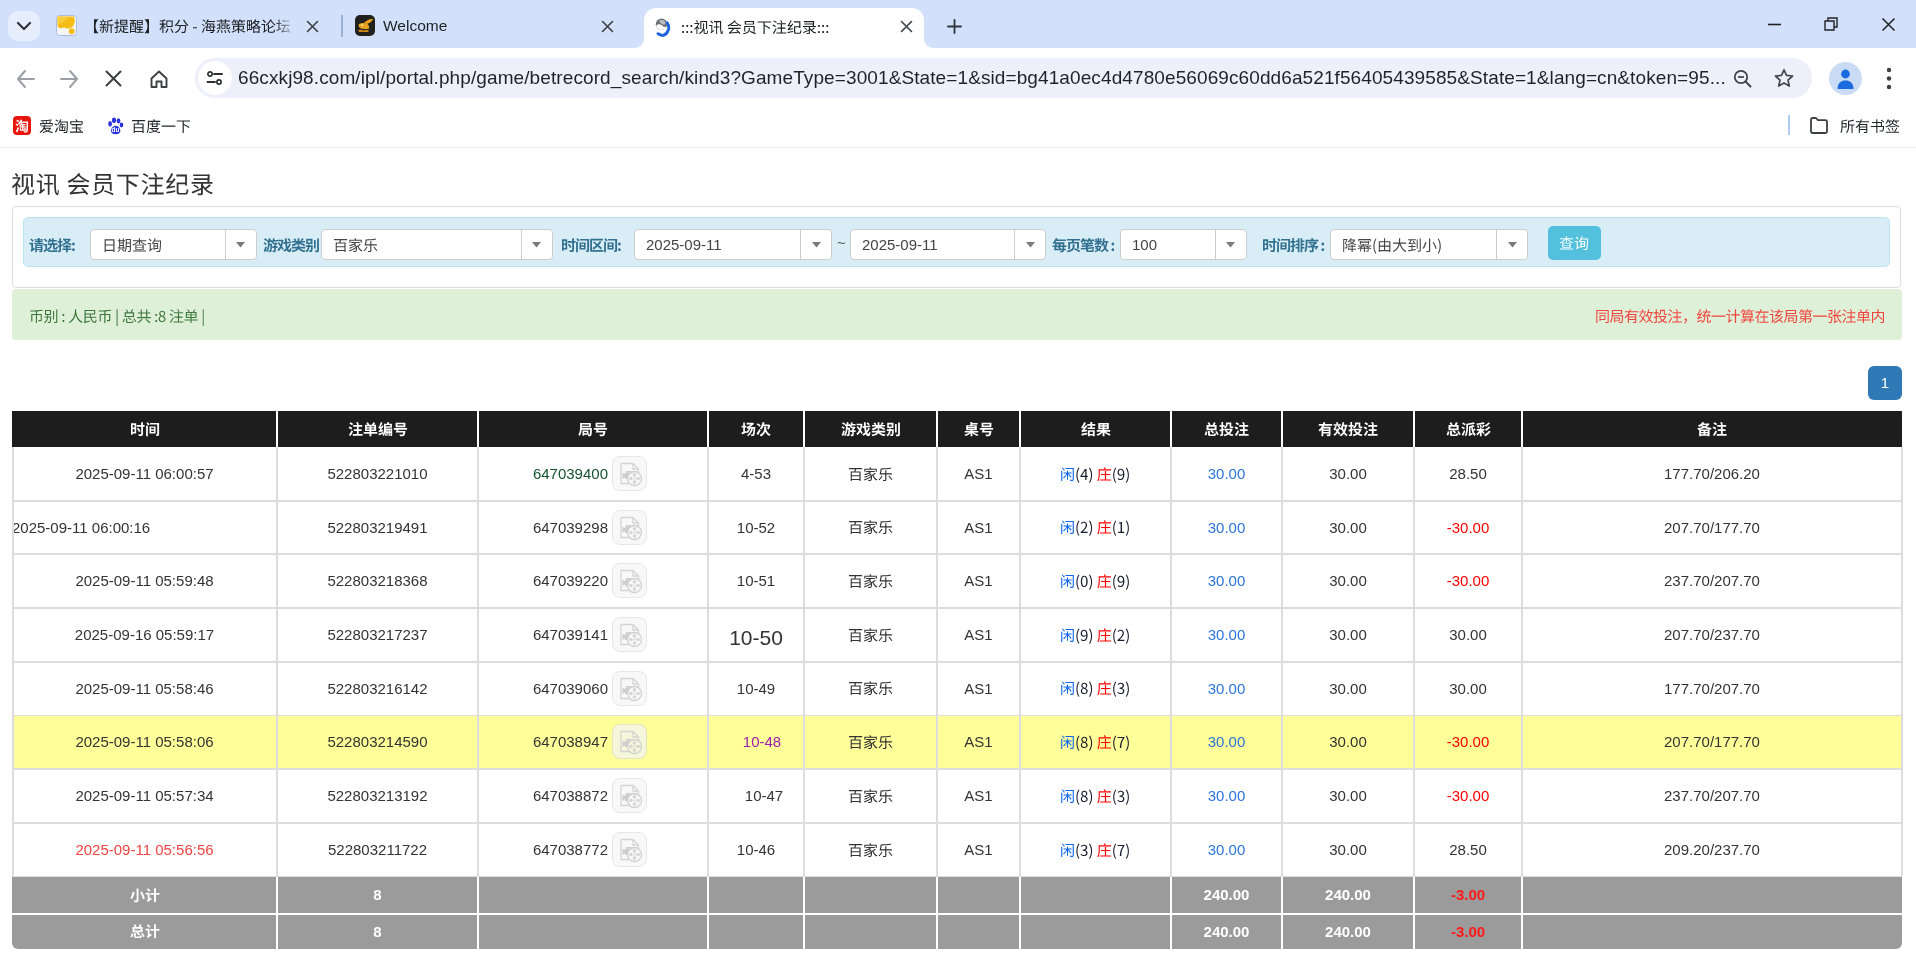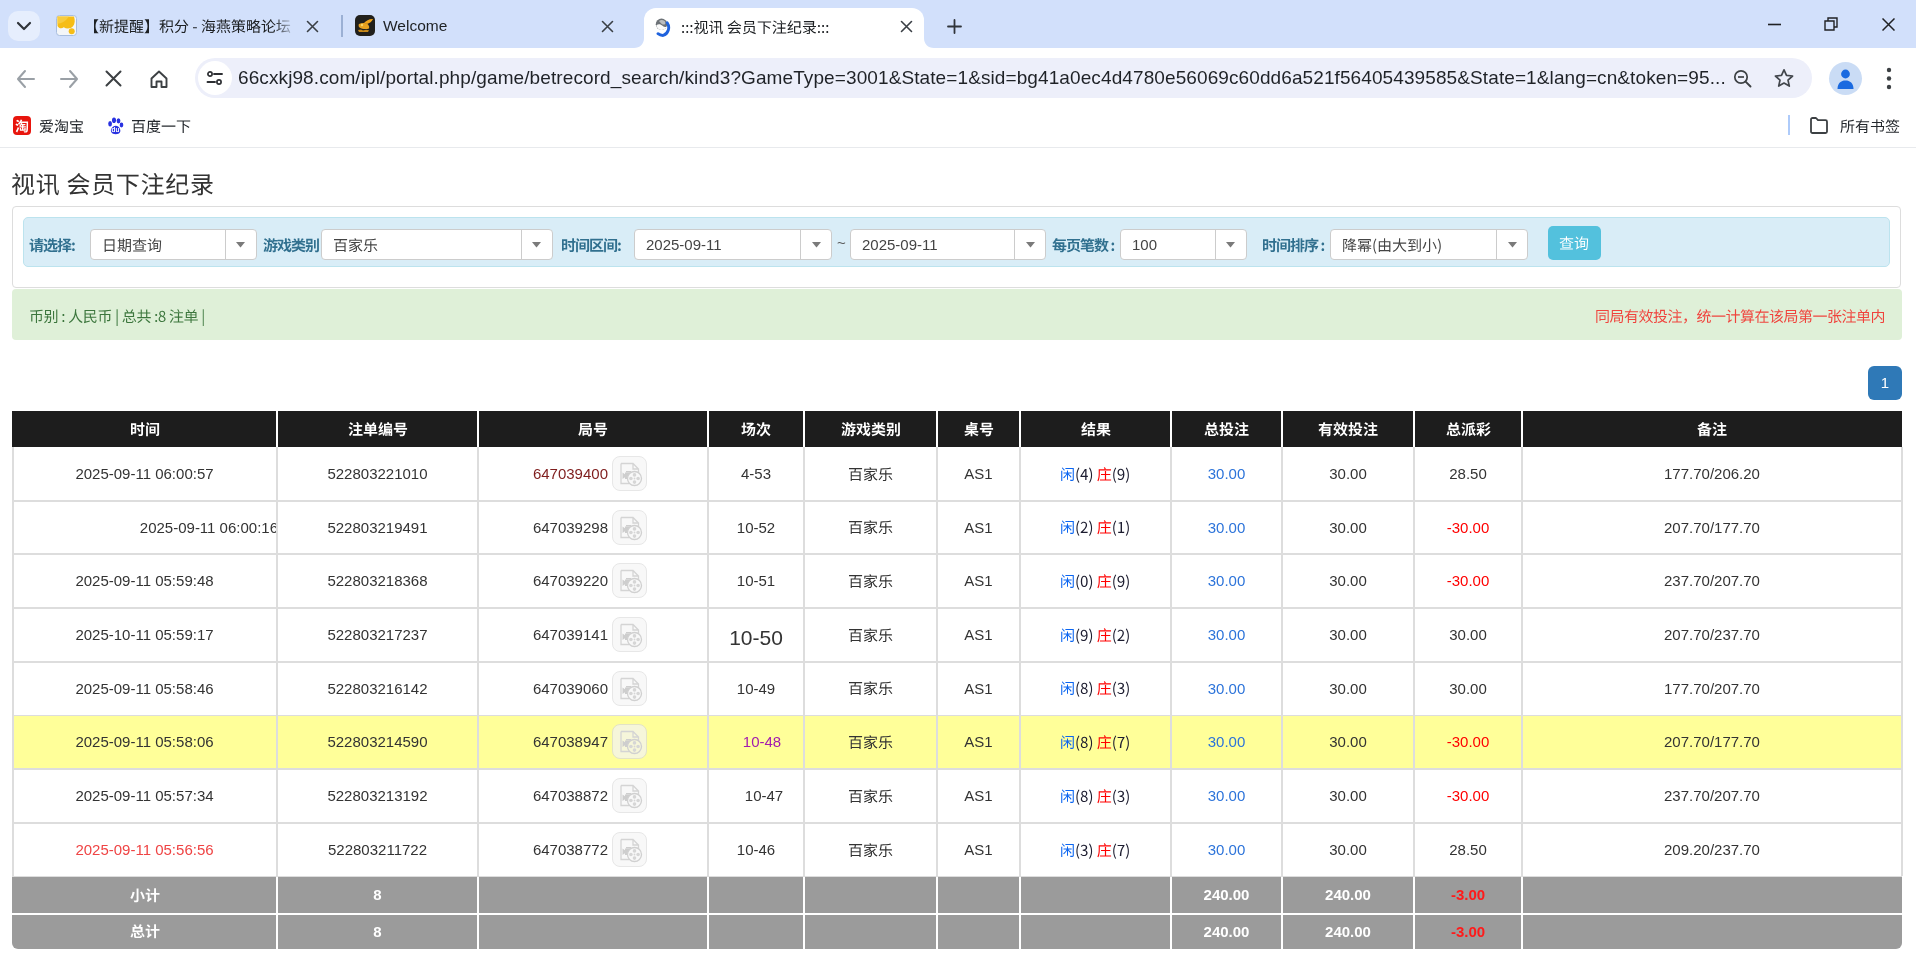--- a/index.html
+++ b/index.html
@@ -252,21 +252,21 @@
     <path d="M11.2 -3.2C12.0 -2.1 12.9 -0.7 13.1 0.3L14.7 -0.6C14.3 -1.6 13.4 -3.0 12.6 -4.0ZM4.0 -3.8V-1.0C4.0 0.7 4.6 1.2 6.8 1.2C7.2 1.2 9.2 1.2 9.7 1.2C11.4 1.2 11.9 0.7 12.2 -1.1C11.7 -1.2 10.9 -1.5 10.5 -1.8C10.4 -0.6 10.2 -0.4 9.6 -0.4C9.0 -0.4 7.4 -0.4 7.0 -0.4C6.1 -0.4 5.9 -0.5 5.9 -1.0V-3.8ZM1.7 -3.6C1.5 -2.3 1.0 -1.0 0.5 -0.2L2.1 0.6C2.8 -0.4 3.2 -1.9 3.4 -3.2ZM4.5 -8.2H10.6V-6.3H4.5ZM2.5 -9.8V-4.6H7.3L6.3 -3.8C7.2 -3.1 8.2 -2.1 8.8 -1.4L10.1 -2.6C9.6 -3.2 8.7 -4.0 7.8 -4.6H12.6V-9.8H10.5L11.8 -12.0L9.9 -12.8C9.6 -11.9 9.1 -10.7 8.5 -9.8H5.7L6.6 -10.2C6.4 -11.0 5.7 -12.0 5.1 -12.7L3.5 -12.0C4.0 -11.4 4.5 -10.5 4.8 -9.8Z M16.2 -11.2C17.0 -10.7 18.2 -10.0 18.8 -9.4L19.7 -10.9C19.1 -11.4 17.9 -12.1 17.0 -12.5ZM15.4 -7.2C16.3 -6.7 17.4 -6.0 18.0 -5.5L18.9 -7.0C18.3 -7.5 17.1 -8.1 16.2 -8.5ZM15.7 -0.1 17.1 1.1C17.8 -0.3 18.6 -2.0 19.3 -3.6L18.1 -4.8C17.4 -3.1 16.4 -1.2 15.7 -0.1ZM23.0 1.2C23.3 0.9 23.8 0.6 26.6 -0.5C26.4 -0.9 26.3 -1.5 26.2 -1.9L24.5 -1.3V-7.4L25.2 -7.5C25.7 -3.8 26.5 -0.7 28.5 1.1C28.8 0.6 29.4 -0.1 29.8 -0.5C28.8 -1.2 28.1 -2.4 27.6 -3.7C28.2 -4.2 28.9 -4.7 29.7 -5.2L28.4 -6.6C28.1 -6.2 27.6 -5.7 27.1 -5.2C27.0 -6.1 26.8 -6.9 26.7 -7.8C27.4 -8.0 28.2 -8.2 28.8 -8.4L27.4 -9.8C26.3 -9.3 24.6 -8.9 23.0 -8.7V-1.3C23.0 -0.7 22.7 -0.4 22.4 -0.3C22.6 0.1 22.9 0.8 23.0 1.2ZM20.3 -11.2V-7.4C20.3 -5.1 20.2 -1.8 18.7 0.6C19.1 0.7 19.8 1.1 20.1 1.4C21.7 -1.1 22.0 -4.9 22.0 -7.4V-9.8C24.4 -10.2 27.0 -10.6 29.0 -11.2L27.5 -12.7C25.8 -12.1 22.9 -11.5 20.3 -11.2Z M37.7 -12.6C35.8 -12.1 33.0 -11.7 30.5 -11.5C30.6 -11.1 30.9 -10.4 30.9 -10.0C33.5 -10.2 36.5 -10.5 38.7 -11.1ZM30.8 -9.1C31.3 -8.4 31.8 -7.4 32.0 -6.7L33.4 -7.4C33.2 -8.1 32.7 -9.0 32.1 -9.7ZM33.5 -9.7C33.9 -9.0 34.3 -8.0 34.4 -7.4L35.9 -7.9C35.7 -8.5 35.3 -9.4 34.9 -10.1ZM42.6 -8.4C41.7 -7.2 40.1 -6.0 38.7 -5.3C39.2 -5.0 39.8 -4.4 40.1 -4.0C41.6 -4.9 43.2 -6.2 44.4 -7.6ZM42.9 -4.2C41.9 -2.5 39.9 -1.0 37.9 -0.2C38.4 0.2 38.9 0.9 39.2 1.3C41.4 0.3 43.4 -1.4 44.7 -3.5ZM33.9 -7.2V-5.9H30.8V-4.2H33.3C32.5 -3.0 31.4 -1.8 30.3 -1.1C30.6 -0.7 31.1 -0.0 31.3 0.5C32.2 -0.2 33.1 -1.2 33.9 -2.2V1.3H35.7V-2.9C36.4 -2.2 37.0 -1.4 37.4 -0.8L38.6 -2.0C38.1 -2.7 37.3 -3.5 36.4 -4.2H38.4V-5.9H35.7V-7.2ZM42.3 -12.5C41.5 -11.4 40.0 -10.2 38.7 -9.6L38.8 -9.6L37.0 -10.1C36.8 -9.2 36.3 -8.0 35.9 -7.2L37.2 -6.8C37.7 -7.5 38.2 -8.5 38.7 -9.4C39.2 -9.1 39.7 -8.6 40.0 -8.2C41.5 -9.0 43.0 -10.3 44.1 -11.8Z" fill="#ffffff"></path>
   </svg>
 <div class="abs" style="left:1413px;top:411px;width:2px;height:36px;background:#fff"></div>
 <svg style="position:absolute;left:1697.0px;top:416.2px;overflow:visible" width="34" height="25" viewBox="0 -18.8 34 24.8">
     <path d="M9.6 -10.0C9.0 -9.4 8.2 -9.0 7.4 -8.6C6.5 -9.0 5.7 -9.4 5.1 -9.9L5.2 -10.0ZM5.4 -12.8C4.6 -11.5 3.1 -10.2 0.9 -9.3C1.3 -9.0 1.8 -8.3 2.1 -7.9C2.7 -8.2 3.3 -8.6 3.8 -8.9C4.3 -8.5 4.8 -8.1 5.4 -7.8C3.8 -7.3 2.1 -6.9 0.3 -6.7C0.6 -6.3 0.9 -5.5 1.0 -5.1L2.2 -5.2V1.3H4.1V0.9H10.6V1.3H12.6V-5.3H2.6C4.3 -5.7 6.0 -6.1 7.5 -6.8C9.3 -6.0 11.5 -5.5 13.7 -5.2C13.9 -5.7 14.4 -6.5 14.8 -6.9C12.9 -7.1 11.1 -7.4 9.5 -7.8C10.7 -8.7 11.8 -9.7 12.5 -10.9L11.4 -11.6L11.1 -11.5H6.7C6.9 -11.8 7.1 -12.1 7.3 -12.4ZM4.1 -1.6H6.5V-0.6H4.1ZM4.1 -3.0V-3.8H6.5V-3.0ZM10.6 -1.6V-0.6H8.4V-1.6ZM10.6 -3.0H8.4V-3.8H10.6Z M16.4 -11.2C17.3 -10.8 18.6 -10.1 19.2 -9.6L20.2 -11.1C19.6 -11.5 18.3 -12.2 17.4 -12.6ZM15.5 -7.0C16.5 -6.6 17.7 -5.9 18.3 -5.4L19.3 -6.9C18.7 -7.4 17.4 -8.0 16.5 -8.4ZM15.9 0.0 17.4 1.2C18.3 -0.2 19.3 -1.9 20.1 -3.5L18.8 -4.7C17.9 -3.0 16.7 -1.1 15.9 0.0ZM23.2 -12.3C23.6 -11.5 24.0 -10.6 24.2 -9.9H20.2V-8.2H23.9V-5.6H20.8V-3.9H23.9V-0.8H19.8V0.9H29.6V-0.8H25.7V-3.9H28.6V-5.6H25.7V-8.2H29.2V-9.9H24.6L26.0 -10.5C25.8 -11.1 25.3 -12.1 24.8 -12.8Z" fill="#ffffff"></path>
   </svg>
 <div class="abs" style="left:1521px;top:411px;width:2px;height:36px;background:#fff"></div>
 <div class="abs" style="left:12px;top:499.7px;width:1890px;height:2px;background:#ddd"></div>
 <div class="abs" style="left:12px;top:464.9px;width:265px;text-align:center;font-size:15px;font-weight:normal;color:#333">2025-09-11 06:00:57</div>
 <div class="abs" style="left:277px;top:464.9px;width:201px;text-align:center;font-size:15px;font-weight:normal;color:#333">522803221010</div>
-<div class="abs" style="left:478px;top:464.9px;width:130px;text-align:right;font-size:15px;color:#7f1d1d">647039400</div>
+<div class="abs" style="left:478px;top:464.9px;width:130px;text-align:right;font-size:15px;color:#14532d">647039400</div>
 <div class="abs" style="left:612px;top:455.85px;width:35px;height:35px;background:#f8f8f8;border:1px solid #e7e7e7;border-radius:8px"></div>
 <svg class="abs" style="left:617px;top:460.85px" width="26" height="26" viewBox="0 0 26 26">
     <path d="M4 2.5 L16 2.5 L21.5 8 L21.5 14 M4 2.5 L4 22.5 L12 22.5 M16 2.5 L16 8 L21.5 8" fill="none" stroke="#d4d4d4" stroke-width="1.3"></path>
     <path d="M5.5 11.5 L8 13.3 L8 11.5 L15 11.5 L15 18 L8 18 L8 16.2 L5.5 18 Z" fill="#cecece"></path>
     <path d="M9 10 L14 10 L14 11.5 L9 11.5 Z" fill="#cecece"></path>
     <circle cx="17.5" cy="17.5" r="7" fill="#f8f8f8" stroke="#d0d0d0" stroke-width="1.3"></circle>
     <circle cx="17.5" cy="13.9" r="1.8" fill="#d6d6d6"></circle>
     <circle cx="17.5" cy="21.1" r="1.8" fill="#d6d6d6"></circle>
     <circle cx="13.9" cy="17.5" r="1.8" fill="#d6d6d6"></circle>
     <circle cx="21.1" cy="17.5" r="1.8" fill="#d6d6d6"></circle>
@@ -291,21 +291,21 @@
 <div class="abs" style="left:477px;top:447.0px;width:2px;height:53.7px;background:#ddd"></div>
 <div class="abs" style="left:707px;top:447.0px;width:2px;height:53.7px;background:#ddd"></div>
 <div class="abs" style="left:803px;top:447.0px;width:2px;height:53.7px;background:#ddd"></div>
 <div class="abs" style="left:936px;top:447.0px;width:2px;height:53.7px;background:#ddd"></div>
 <div class="abs" style="left:1019px;top:447.0px;width:2px;height:53.7px;background:#ddd"></div>
 <div class="abs" style="left:1170px;top:447.0px;width:2px;height:53.7px;background:#ddd"></div>
 <div class="abs" style="left:1281px;top:447.0px;width:2px;height:53.7px;background:#ddd"></div>
 <div class="abs" style="left:1413px;top:447.0px;width:2px;height:53.7px;background:#ddd"></div>
 <div class="abs" style="left:1521px;top:447.0px;width:2px;height:53.7px;background:#ddd"></div>
 <div class="abs" style="left:12px;top:553.4px;width:1890px;height:2px;background:#ddd"></div>
-<div class="abs" style="left:12px;top:518.5px;width:266px;text-align:right;font-size:15px;font-weight:normal;color:#333">2025-09-11 06:00:16</div>
+<div class="abs" style="left:12px;top:518.5px;width:266px;text-align:left;font-size:15px;font-weight:normal;color:#333">2025-09-11 06:00:16</div>
 <div class="abs" style="left:277px;top:518.5px;width:201px;text-align:center;font-size:15px;font-weight:normal;color:#333">522803219491</div>
 <div class="abs" style="left:478px;top:518.5px;width:130px;text-align:right;font-size:15px;color:#333">647039298</div>
 <div class="abs" style="left:612px;top:509.54999999999995px;width:35px;height:35px;background:#f8f8f8;border:1px solid #e7e7e7;border-radius:8px"></div>
 <svg class="abs" style="left:617px;top:514.55px" width="26" height="26" viewBox="0 0 26 26">
     <path d="M4 2.5 L16 2.5 L21.5 8 L21.5 14 M4 2.5 L4 22.5 L12 22.5 M16 2.5 L16 8 L21.5 8" fill="none" stroke="#d4d4d4" stroke-width="1.3"></path>
     <path d="M5.5 11.5 L8 13.3 L8 11.5 L15 11.5 L15 18 L8 18 L8 16.2 L5.5 18 Z" fill="#cecece"></path>
     <path d="M9 10 L14 10 L14 11.5 L9 11.5 Z" fill="#cecece"></path>
     <circle cx="17.5" cy="17.5" r="7" fill="#f8f8f8" stroke="#d0d0d0" stroke-width="1.3"></circle>
     <circle cx="17.5" cy="13.9" r="1.8" fill="#d6d6d6"></circle>
     <circle cx="17.5" cy="21.1" r="1.8" fill="#d6d6d6"></circle>
@@ -373,21 +373,21 @@
 <div class="abs" style="left:477px;top:554.4px;width:2px;height:53.7px;background:#ddd"></div>
 <div class="abs" style="left:707px;top:554.4px;width:2px;height:53.7px;background:#ddd"></div>
 <div class="abs" style="left:803px;top:554.4px;width:2px;height:53.7px;background:#ddd"></div>
 <div class="abs" style="left:936px;top:554.4px;width:2px;height:53.7px;background:#ddd"></div>
 <div class="abs" style="left:1019px;top:554.4px;width:2px;height:53.7px;background:#ddd"></div>
 <div class="abs" style="left:1170px;top:554.4px;width:2px;height:53.7px;background:#ddd"></div>
 <div class="abs" style="left:1281px;top:554.4px;width:2px;height:53.7px;background:#ddd"></div>
 <div class="abs" style="left:1413px;top:554.4px;width:2px;height:53.7px;background:#ddd"></div>
 <div class="abs" style="left:1521px;top:554.4px;width:2px;height:53.7px;background:#ddd"></div>
 <div class="abs" style="left:12px;top:660.8px;width:1890px;height:2px;background:#ddd"></div>
-<div class="abs" style="left:12px;top:626.0px;width:265px;text-align:center;font-size:15px;font-weight:normal;color:#333">2025-10-11 05:59:17</div>
+<div class="abs" style="left:12px;top:626.0px;width:265px;text-align:center;font-size:15px;font-weight:normal;color:#333">2025-09-16 05:59:17</div>
 <div class="abs" style="left:277px;top:626.0px;width:201px;text-align:center;font-size:15px;font-weight:normal;color:#333">522803217237</div>
 <div class="abs" style="left:478px;top:626.0px;width:130px;text-align:right;font-size:15px;color:#333">647039141</div>
 <div class="abs" style="left:612px;top:616.95px;width:35px;height:35px;background:#f8f8f8;border:1px solid #e7e7e7;border-radius:8px"></div>
 <svg class="abs" style="left:617px;top:621.95px" width="26" height="26" viewBox="0 0 26 26">
     <path d="M4 2.5 L16 2.5 L21.5 8 L21.5 14 M4 2.5 L4 22.5 L12 22.5 M16 2.5 L16 8 L21.5 8" fill="none" stroke="#d4d4d4" stroke-width="1.3"></path>
     <path d="M5.5 11.5 L8 13.3 L8 11.5 L15 11.5 L15 18 L8 18 L8 16.2 L5.5 18 Z" fill="#cecece"></path>
     <path d="M9 10 L14 10 L14 11.5 L9 11.5 Z" fill="#cecece"></path>
     <circle cx="17.5" cy="17.5" r="7" fill="#f8f8f8" stroke="#d0d0d0" stroke-width="1.3"></circle>
     <circle cx="17.5" cy="13.9" r="1.8" fill="#d6d6d6"></circle>
     <circle cx="17.5" cy="21.1" r="1.8" fill="#d6d6d6"></circle>

